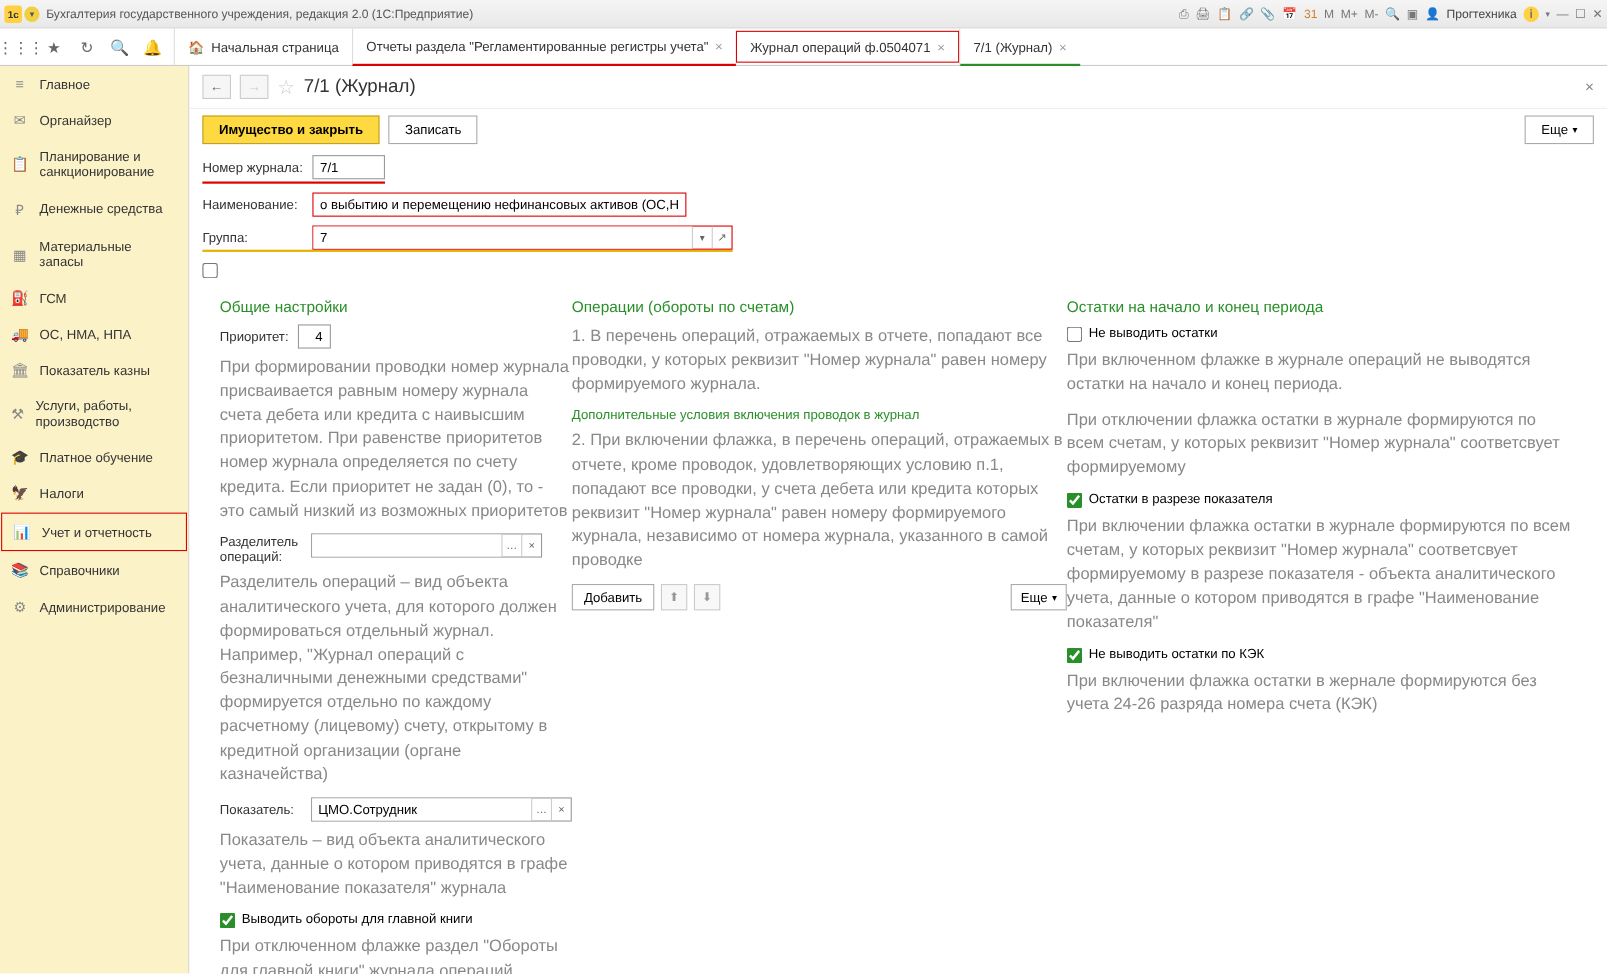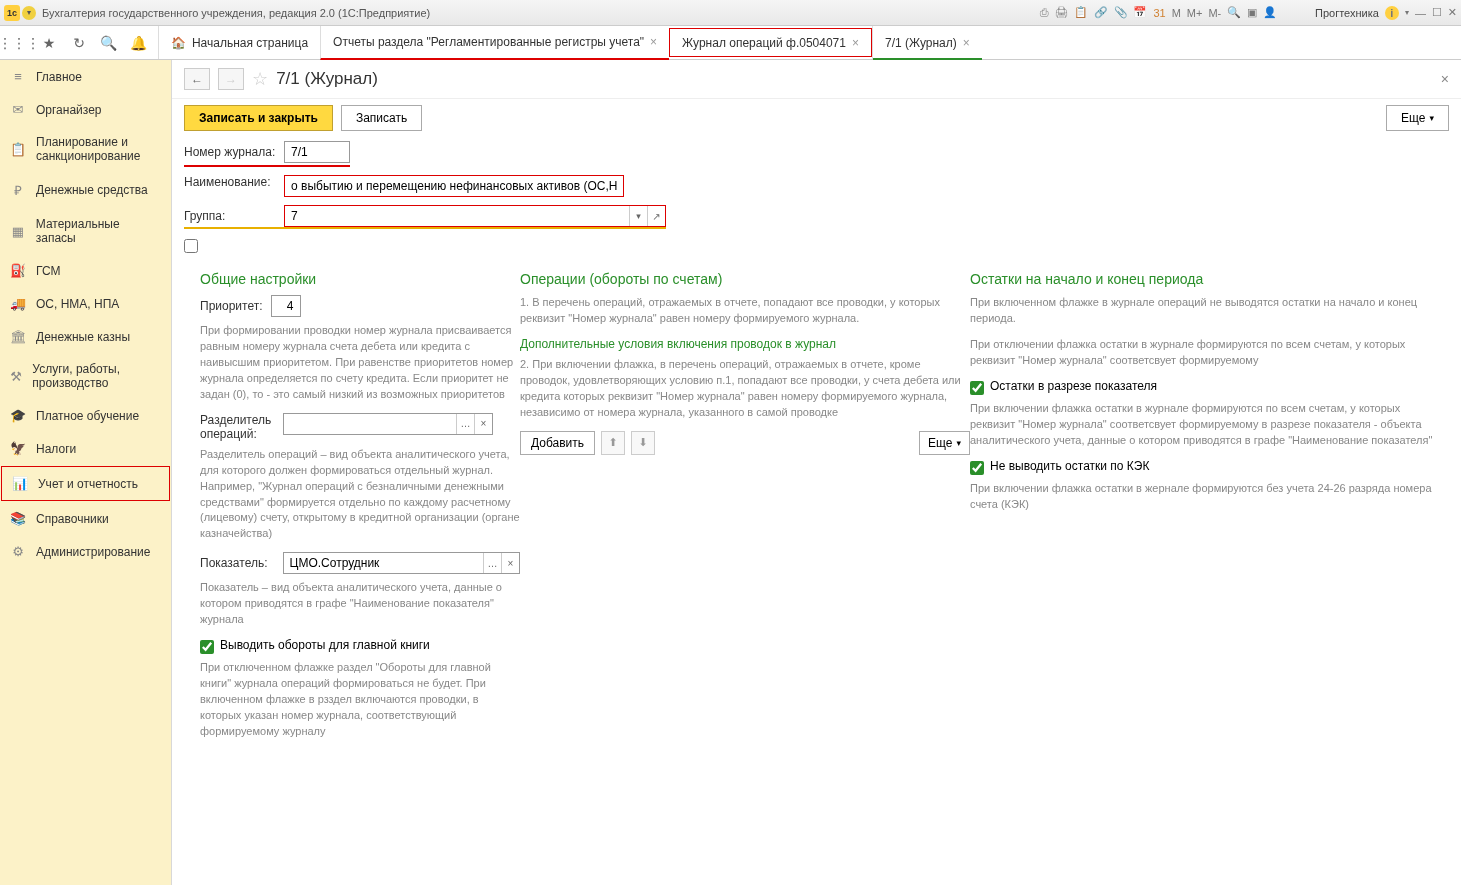--- a/index.html
+++ b/index.html
@@ -4,21 +4,21 @@
 <style>
 * { box-sizing: border-box; margin: 0; padding: 0; font-family: Arial, sans-serif; }
 body { background: #fff; font-size: 12px; overflow: hidden; }
 
 .titlebar { height: 26px; background: linear-gradient(#f5f5f5,#e8e8e8); border-bottom: 1px solid #ccc; display: flex; align-items: center; padding: 0 4px; color: #555; }
 .titlebar .logo { width: 16px; height: 16px; background: #ffd040; border-radius: 3px; margin-right: 2px; display: inline-flex; align-items: center; justify-content: center; font-size: 9px; font-weight: bold; color: #333; }
 .titlebar .dd { width: 14px; height: 14px; background: #f0d040; border-radius: 7px; margin-right: 6px; display: inline-flex; align-items: center; justify-content: center; font-size: 8px; }
 .titlebar .title-text { flex: 1; font-size: 11px; }
 .titlebar .sys { display: flex; gap: 6px; align-items: center; }
 .titlebar .sys span { font-size: 11px; color: #777; cursor: default; }
-.titlebar .sys .user { color: #444; margin-left: 32px; }
+.titlebar .sys .user { color: #444; }
 .titlebar .info-badge { width: 14px; height: 14px; background: #ffd040; border-radius: 7px; display: inline-flex; align-items: center; justify-content: center; font-size: 9px; font-weight: bold; color: #333; }
 
 .topbar { height: 34px; border-bottom: 1px solid #ccc; display: flex; align-items: stretch; background: #fff; }
 .topbar .tool-group { display: flex; align-items: center; padding: 0 6px; gap: 4px; }
 .topbar .tool { width: 26px; height: 26px; display: flex; align-items: center; justify-content: center; color: #666; font-size: 14px; cursor: default; }
 .topbar .tabs { display: flex; align-items: stretch; }
 .topbar .tab { display: flex; align-items: center; padding: 0 12px; border-left: 1px solid #ddd; font-size: 12px; color: #333; gap: 6px; cursor: default; position: relative; }
 .topbar .tab .close { color: #999; font-size: 12px; }
 .topbar .tab.hl-red { border: 1px solid #d00; margin: 2px 0; }
 .topbar .tab.active::after { content: ""; position: absolute; left: 0; right: 0; bottom: -1px; height: 2px; background: #2a8f2a; }
@@ -38,21 +38,21 @@
 .page-title { font-size: 17px; color: #333; }
 .close-content { margin-left: auto; font-size: 14px; color: #888; }
 
 .btn-row { display: flex; align-items: center; padding: 6px 12px; gap: 8px; }
 .btn { border: 1px solid #aaa; background: #fff; padding: 5px 14px; font-size: 12px; cursor: default; }
 .btn.primary { background: #ffd940; border-color: #c0a030; font-weight: bold; }
 .btn.more { margin-left: auto; display: flex; align-items: center; gap: 4px; }
 .btn.more::after { content: "▾"; font-size: 9px; }
 
 .form-area { padding: 4px 12px 10px; }
-.form-row { display: flex; margin-bottom: 8px; gap: 8px; }
+.form-row { display: flex; align-items: center; margin-bottom: 8px; gap: 8px; }
 .form-row label { width: 92px; font-size: 12px; color: #333; }
 .form-row input[type=text] { border: 1px solid #999; padding: 3px 6px; font-size: 12px; }
 .underline-red { border-bottom: 2px solid #d00; padding-bottom: 2px; display: inline-block; }
 .underline-yellow { border-bottom: 2px solid #e8b000; padding-bottom: 0px; display: inline-block; }
 
 .input-journal { width: 66px; }
 .name-row label { width: 92px; }
 .name-input { width: 340px; border: 1px solid #d00 !important; }
 .group-wrap { display: flex; align-items: stretch; border: 1px solid #d00; }
 .group-wrap input { border: none !important; width: 344px; }
@@ -63,21 +63,21 @@
 .check-row input { width: 14px; height: 14px; }
 .check-row label { font-size: 12px; font-weight: bold; }
 
 .cols { display: flex; padding: 0 28px; overflow: auto; }
 .col { }
 .col1 { width: 320px; }
 .col2 { width: 450px; }
 .col3 { flex: 1; }
 .sec-title { color: #2a8f2a; font-size: 14px; font-weight: normal; margin-bottom: 8px; }
 .sec-sub { color: #2a8f2a; font-size: 12px; margin: 6px 0; }
-.help { color: #888; font-size: 11px; line-height: 1.45; margin-bottom: 10px; }
+.help { color: #888; font-size: 15px; line-height: 1.45; margin-bottom: 10px; }
 .small-row { display: flex; align-items: center; gap: 8px; margin-bottom: 6px; }
 .small-row label { font-size: 12px; color: #333; }
 .small-input { border: 1px solid #999; padding: 3px 6px; font-size: 12px; }
 .w30 { width: 30px; text-align: right; }
 
 .field-with-btns { display: flex; align-items: stretch; border: 1px solid #999; }
 .field-with-btns input { border: none; padding: 3px 6px; font-size: 12px; flex: 1; width: 150px; }
 .field-with-btns .mini { width: 18px; border-left: 1px solid #ccc; display: flex; align-items: center; justify-content: center; font-size: 10px; color: #666; }
 
 .cb-row { display: flex; align-items: flex-start; gap: 6px; margin: 6px 0; }
@@ -178,21 +178,21 @@
     <div class="sitem">
         <span class="icon">⛽</span>
         <span>ГСМ</span>
       </div>
     <div class="sitem">
         <span class="icon">🚚</span>
         <span>ОС, НМА, НПА</span>
       </div>
     <div class="sitem">
         <span class="icon">🏛</span>
-        <span>Денежные казны</span>
+        <span>Показатель казны</span>
       </div>
     <div class="sitem">
         <span class="icon">⚒</span>
         <span>Услуги, работы, производство</span>
       </div>
     <div class="sitem">
         <span class="icon">🎓</span>
         <span>Платное обучение</span>
       </div>
     <div class="sitem">
@@ -216,21 +216,21 @@
   <div class="content">
     <div class="header-row">
       <span class="nav-btn">←</span>
       <span class="nav-btn disabled">→</span>
       <span class="star-btn">☆</span>
       <span class="page-title">7/1 (Журнал)</span>
       <span class="close-content">×</span>
     </div>
 
     <div class="btn-row">
-      <button class="btn primary">Записать и закрыть</button>
+      <button class="btn primary">Имущество и закрыть</button>
       <button class="btn">Записать</button>
       <button class="btn more">
           <span>Еще</span>
         </button>
     </div>
 
     <div class="form-area">
       <div class="form-row">
         <span class="underline-red" style="display:flex;align-items:center;gap:8px">
           <label>Номер журнала:</label>
@@ -300,20 +300,24 @@
           <span class="icon-btn">⬆</span>
           <span class="icon-btn">⬇</span>
           <span class="more-sm">
               <span>Еще</span>
             </span>
         </div>
       </div>
 
       <div class="col col3">
         <div class="sec-title">Остатки на начало и конец периода</div>
+        <div class="cb-row">
+          <input type="checkbox" style="">
+          <label>Не выводить остатки</label>
+        </div>
         <div class="help">При включенном флажке в журнале операций не выводятся остатки на начало и конец периода.</div>
         <div class="help">При отключении флажка остатки в журнале формируются по всем счетам, у которых реквизит "Номер журнала" соответсвует формируемому</div>
         <div class="cb-row green">
           <input type="checkbox" checked="" style="">
           <label>Остатки в разрезе показателя</label>
         </div>
         <div class="help">При включении флажка остатки в журнале формируются по всем счетам, у которых реквизит "Номер журнала" соответсвует формируемому в разрезе показателя - объекта аналитического учета, данные о котором приводятся в графе "Наименование показателя"</div>
         <div class="cb-row green">
           <input type="checkbox" checked="" style="">
           <label>Не выводить остатки по КЭК</label>

